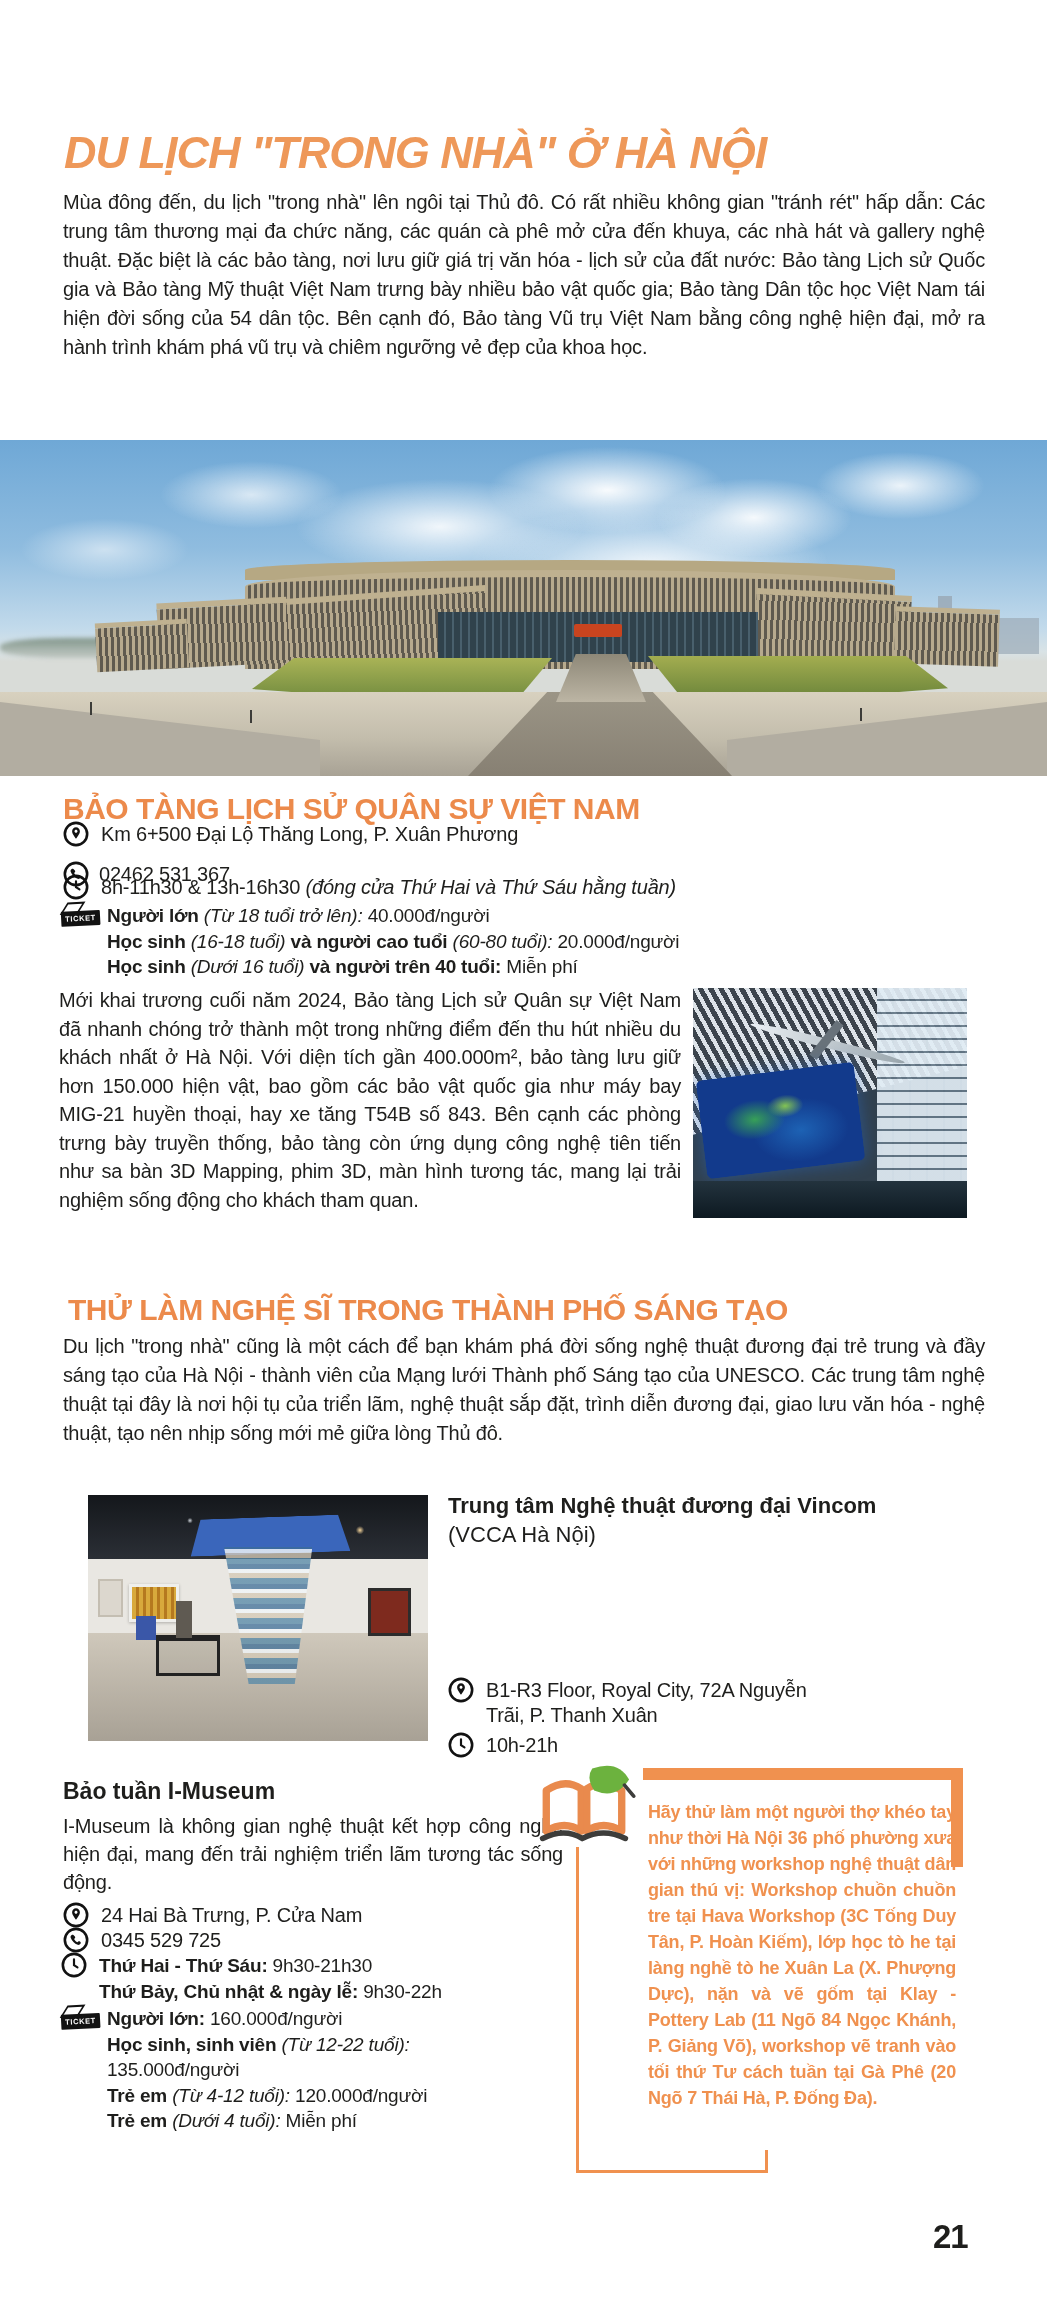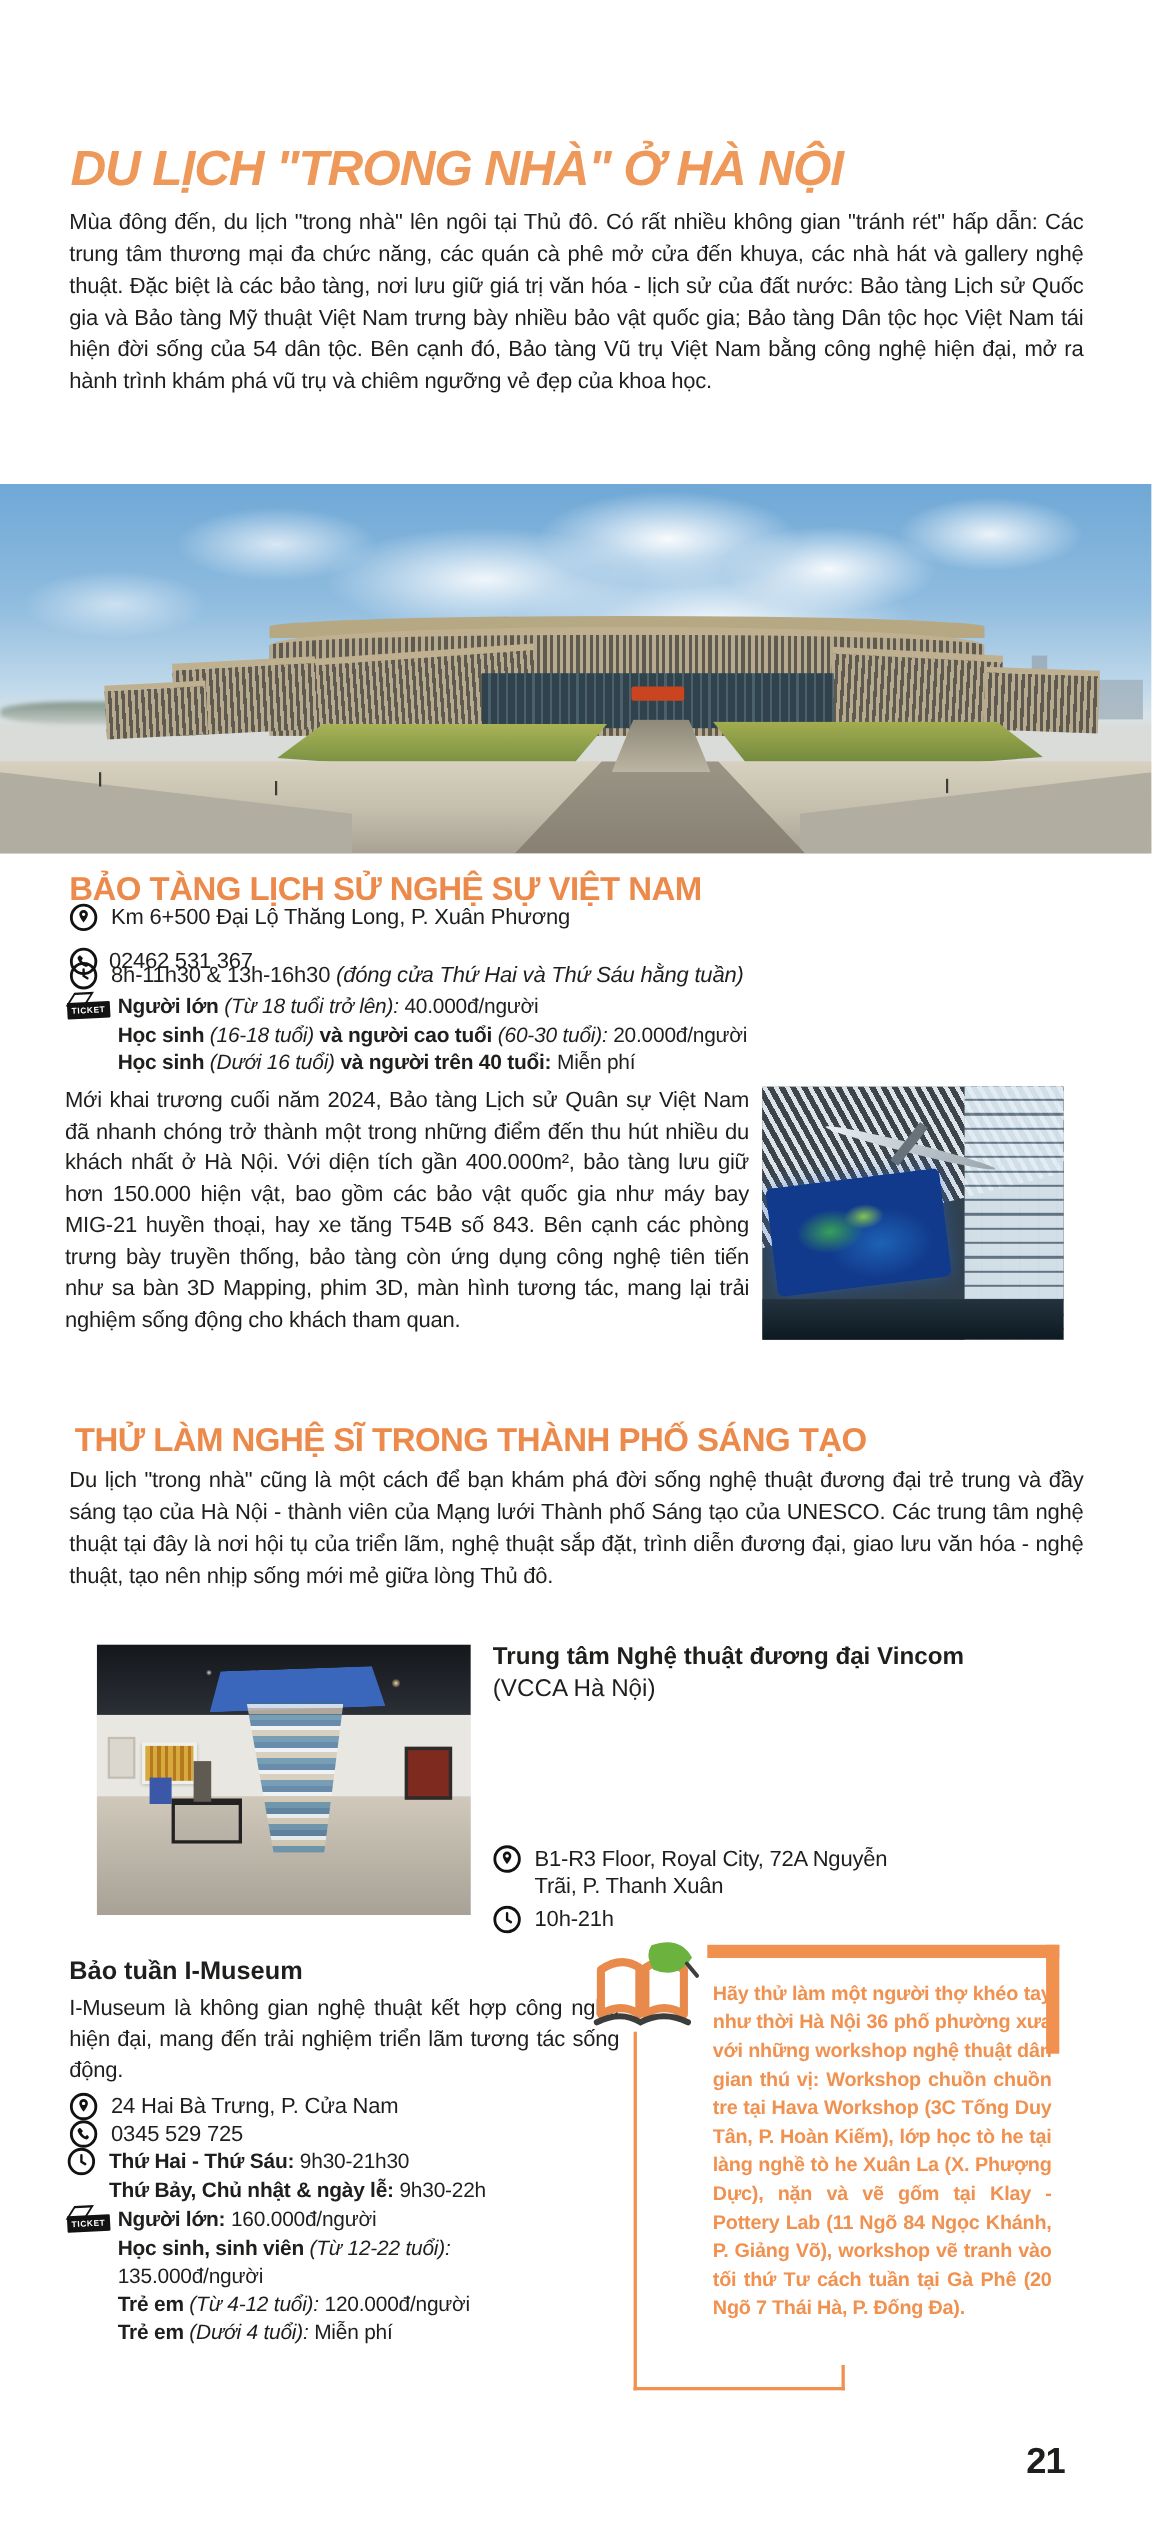--- a/index.html
+++ b/index.html
@@ -171,21 +171,21 @@
     <div class="abs plaza"></div>
     <div class="abs fanL"></div>
     <div class="abs fanR"></div>
     <div class="abs walk"></div>
     <div class="abs bsteps"></div>
     <div class="abs pole" style="left:90px;top:262px;"></div>
     <div class="abs pole" style="left:250px;top:270px;"></div>
     <div class="abs pole" style="left:860px;top:268px;"></div>
   </div>
 
-  <h2 class="abs sec-head head1">BẢO TÀNG LỊCH SỬ NGHỆ SỰ VIỆT NAM</h2>
+  <h2 class="abs sec-head head1">BẢO TÀNG LỊCH SỬ QUÂN SỰ VIỆT NAM</h2>
 
   <div class="inforow" style="left:63px;top:822px;">
     <span class="ico">
       <svg viewBox="0 0 24 24">
           <circle cx="12" cy="12" r="10.3" fill="none" stroke="#121212" stroke-width="2.4"></circle>
           <path d="M12 5.8c-2 0-3.6 1.6-3.6 3.6 0 2.7 3.6 6.8 3.6 6.8s3.6-4.1 3.6-6.8c0-2-1.6-3.6-3.6-3.6zm0 5c-.77 0-1.4-.63-1.4-1.4s.63-1.4 1.4-1.4 1.4.63 1.4 1.4-.63 1.4-1.4 1.4z" fill="#121212"></path>
         </svg>
     </span>
     <span class="itxt">Km 6+500 Đại Lộ Thăng Long, P. Xuân Phương</span>
   </div>
@@ -210,21 +210,21 @@
     <span class="itxt"><span>8h-11h30 &amp; 13h-16h30 </span><i>(đóng cửa Thứ Hai và Thứ Sáu hằng tuần)</i></span>
   </div>
 
   <div class="inforow" style="left:61px;top:903px;">
     <span class="tick">
       <span class="flap"></span>
       <span class="tb">TICKET</span>
     </span>
     <div style="width:640px;">
       <div class="pl"><b>Người lớn </b><i>(Từ 18 tuổi trở lên): </i><span>40.000đ/người</span></div>
-      <div class="pl"><b>Học sinh </b><i>(16-18 tuổi) </i><b>và người cao tuổi </b><i>(60-30 tuổi): </i><span>20.000đ/người</span></div>
+      <div class="pl"><b>Học sinh </b><i>(16-18 tuổi) </i><b>và người cao tuổi </b><i>(60-80 tuổi): </i><span>20.000đ/người</span></div>
       <div class="pl"><b>Học sinh </b><i>(Dưới 16 tuổi) </i><b>và người trên 40 tuổi: </b><span>Miễn phí</span></div>
     </div>
   </div>
 
   <p class="abs bodytext mus-body">Mới khai trương cuối năm 2024, Bảo tàng Lịch sử Quân sự Việt Nam đã nhanh chóng trở thành một trong những điểm đến thu hút nhiều du khách nhất ở Hà Nội. Với diện tích gần 400.000m², bảo tàng lưu giữ hơn 150.000 hiện vật, bao gồm các bảo vật quốc gia như máy bay MIG-21 huyền thoại, hay xe tăng T54B số 843. Bên cạnh các phòng trưng bày truyền thống, bảo tàng còn ứng dụng công nghệ tiên tiến như sa bàn 3D Mapping, phim 3D, màn hình tương tác, mang lại trải nghiệm sống động cho khách tham quan.</p>
 
   <div class="photo photo2">
     <div class="abs p2ceil"></div>
     <div class="abs p2win"></div>
     <div class="abs p2plane"></div>

